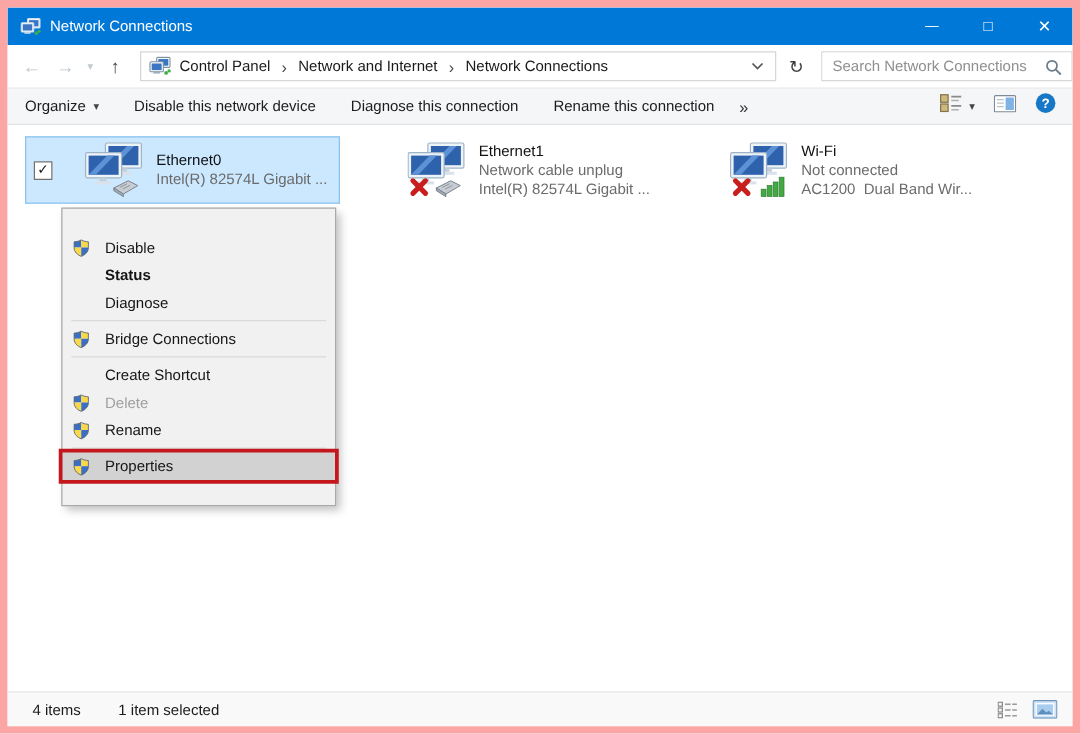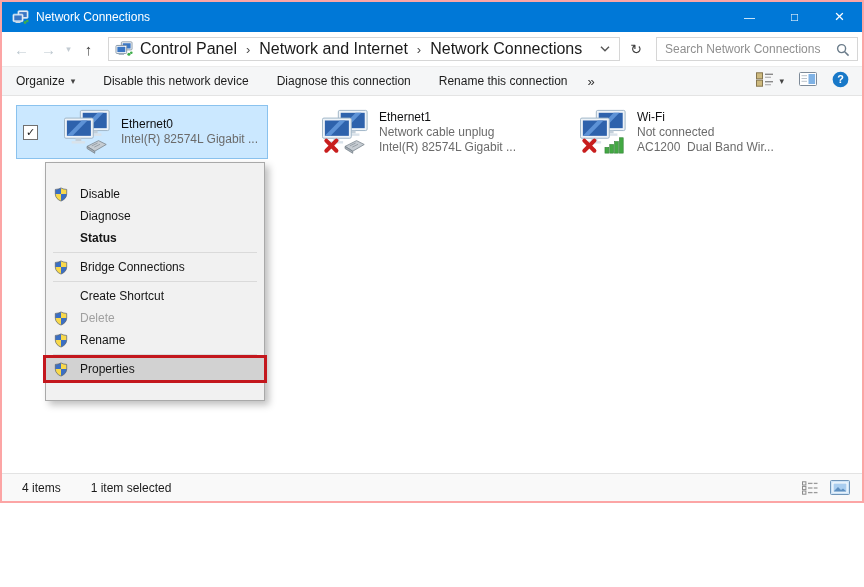--- a/index.html
+++ b/index.html
@@ -1,20 +1,20 @@
 <!DOCTYPE html>
 <html><head>
 <meta charset="utf-8">
 <style>
   * { margin:0; padding:0; box-sizing:border-box; }
   html,body { background:#fff; }
   body { font-family:"Liberation Sans","DejaVu Sans",sans-serif; }
 
   .window{
-    width:864px; height:503px; border:2px solid #fca5a5;
+    width:864px; height:587px; border:6px solid #fca5a5;
     display:flex; flex-direction:column; overflow:hidden; position:relative; background:#fff;
   }
 
   
   .titlebar{ height:30px; background:#0078d7; display:flex; align-items:center; flex:none; }
   .title-icon{ margin:0 7px 0 10px; display:flex; }
   .title-text{ color:#fff; font-size:12px; }
   .win-controls{ margin-left:auto; display:flex; height:100%; }
   .win-btn{ width:45px; height:100%; display:flex; align-items:center; justify-content:center; color:#fff; }
   .win-btn.min{ font-size:11px; }
@@ -23,21 +23,21 @@
 
   
   .navbar{ height:34px; background:#fff; display:flex; align-items:center; padding-left:6px; flex:none; }
   .nav-btn{ width:27px; text-align:center; font-size:15px; }
   .nav-btn.dim{ color:#bcc7cf; }
   .nav-btn.small{ width:13px; font-size:9px; color:#c3cbd2; }
   .nav-btn.up{ color:#474747; }
   .addressbar{ width:512px; height:24px; margin-left:6px; border:1px solid #d6d6d6; background:#fff;
     display:flex; align-items:center; }
   .addr-icon{ margin:0 5px 0 6px; display:flex; }
-  .crumb{ font-size:16px; color:#1a1a1a; padding:0 2px; white-space:nowrap; }
+  .crumb{ font-size:12px; color:#1a1a1a; padding:0 2px; white-space:nowrap; }
   .crumb-sep{ font-size:13px; color:#4a4a4a; padding:0 7px; }
   .addr-spacer{ flex:1; }
   .addr-chevron{ padding:0 9px; display:flex; }
   .refresh-btn{ margin-left:5px; width:22px; text-align:center; font-size:14px; color:#3f3f3f; }
   .searchbox{ margin-left:9px; width:202px; height:24px; border:1px solid #d6d6d6; position:relative;
     display:flex; align-items:center; background:#fff; }
   .searchbox input{ border:none; outline:none; width:100%; height:100%; font-size:12px;
     font-family:"Liberation Sans","DejaVu Sans",sans-serif; padding:0 26px 0 8px; color:#222; }
   .searchbox input::placeholder{ color:#8f8f8f; opacity:1; }
   .search-icon{ position:absolute; right:7px; top:5px; display:flex; }
@@ -315,27 +315,27 @@
   <svg viewBox="0 0 16 17" width="14" height="15">
     <path d="M8 1 C6.2 2.1 3.4 2.7 1.5 2.7 L1.5 8 L8 8 Z" fill="#3b6fc3"></path>
     <path d="M8 1 C9.8 2.1 12.6 2.7 14.5 2.7 L14.5 8 L8 8 Z" fill="#f9d94b"></path>
     <path d="M1.5 8 L8 8 L8 16 C4.6 14.7 1.5 12.2 1.5 8 Z" fill="#f9d94b"></path>
     <path d="M8 8 L14.5 8 C14.5 12.2 11.4 14.7 8 16 Z" fill="#3b6fc3"></path>
     <path d="M8 1 C6.2 2.1 3.4 2.7 1.5 2.7 L1.5 8 C1.5 12.2 4.6 14.7 8 16 C11.4 14.7 14.5 12.2 14.5 8 L14.5 2.7 C12.6 2.7 9.8 2.1 8 1 Z" fill="none" stroke="#57606a" stroke-width="0.8"></path>
   </svg>
         </span>
     <span class="menu-label">Disable</span>
       </div>
+      <div class="menu-item bold">
+    <span class="menu-icon"></span>
+    <span class="menu-label">Status</span>
+      </div>
       <div class="menu-item">
     <span class="menu-icon"></span>
     <span class="menu-label">Diagnose</span>
-      </div>
-      <div class="menu-item bold">
-    <span class="menu-icon"></span>
-    <span class="menu-label">Status</span>
       </div>
       <div class="menu-sep"></div>
       <div class="menu-item">
     <span class="menu-icon">
   <svg viewBox="0 0 16 17" width="14" height="15">
     <path d="M8 1 C6.2 2.1 3.4 2.7 1.5 2.7 L1.5 8 L8 8 Z" fill="#3b6fc3"></path>
     <path d="M8 1 C9.8 2.1 12.6 2.7 14.5 2.7 L14.5 8 L8 8 Z" fill="#f9d94b"></path>
     <path d="M1.5 8 L8 8 L8 16 C4.6 14.7 1.5 12.2 1.5 8 Z" fill="#f9d94b"></path>
     <path d="M8 8 L14.5 8 C14.5 12.2 11.4 14.7 8 16 Z" fill="#3b6fc3"></path>
     <path d="M8 1 C6.2 2.1 3.4 2.7 1.5 2.7 L1.5 8 C1.5 12.2 4.6 14.7 8 16 C11.4 14.7 14.5 12.2 14.5 8 L14.5 2.7 C12.6 2.7 9.8 2.1 8 1 Z" fill="none" stroke="#57606a" stroke-width="0.8"></path>

